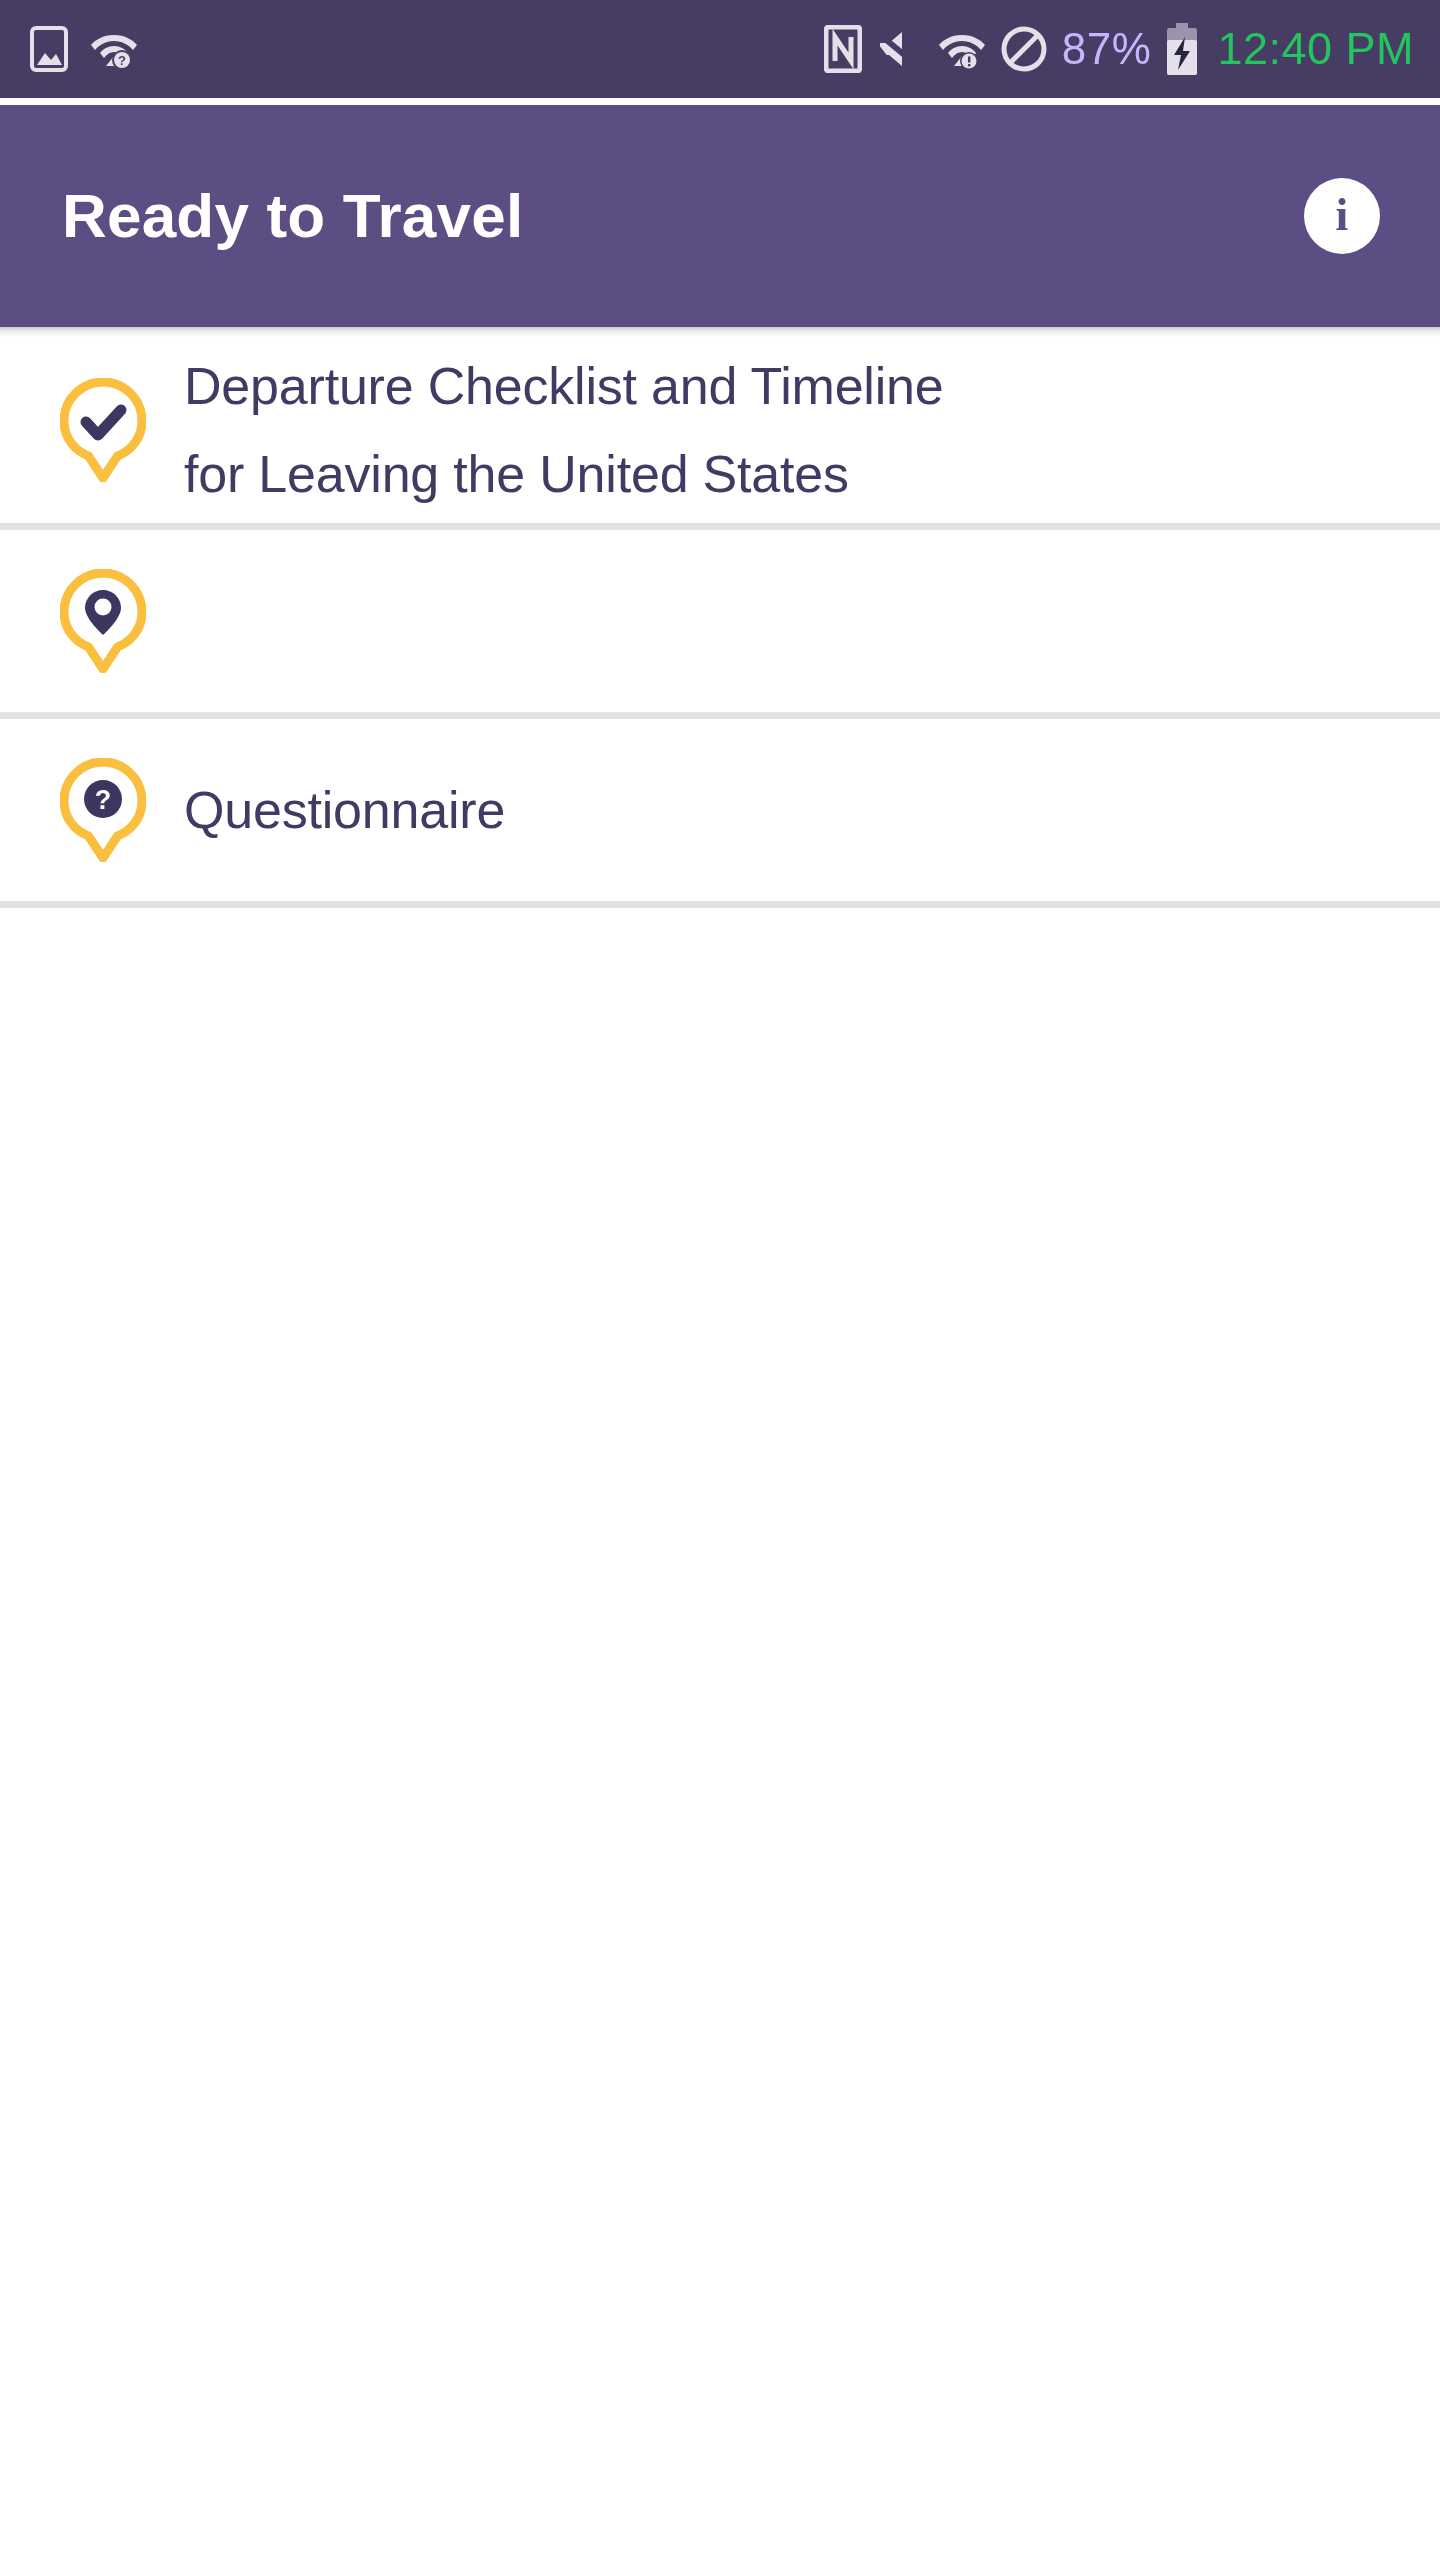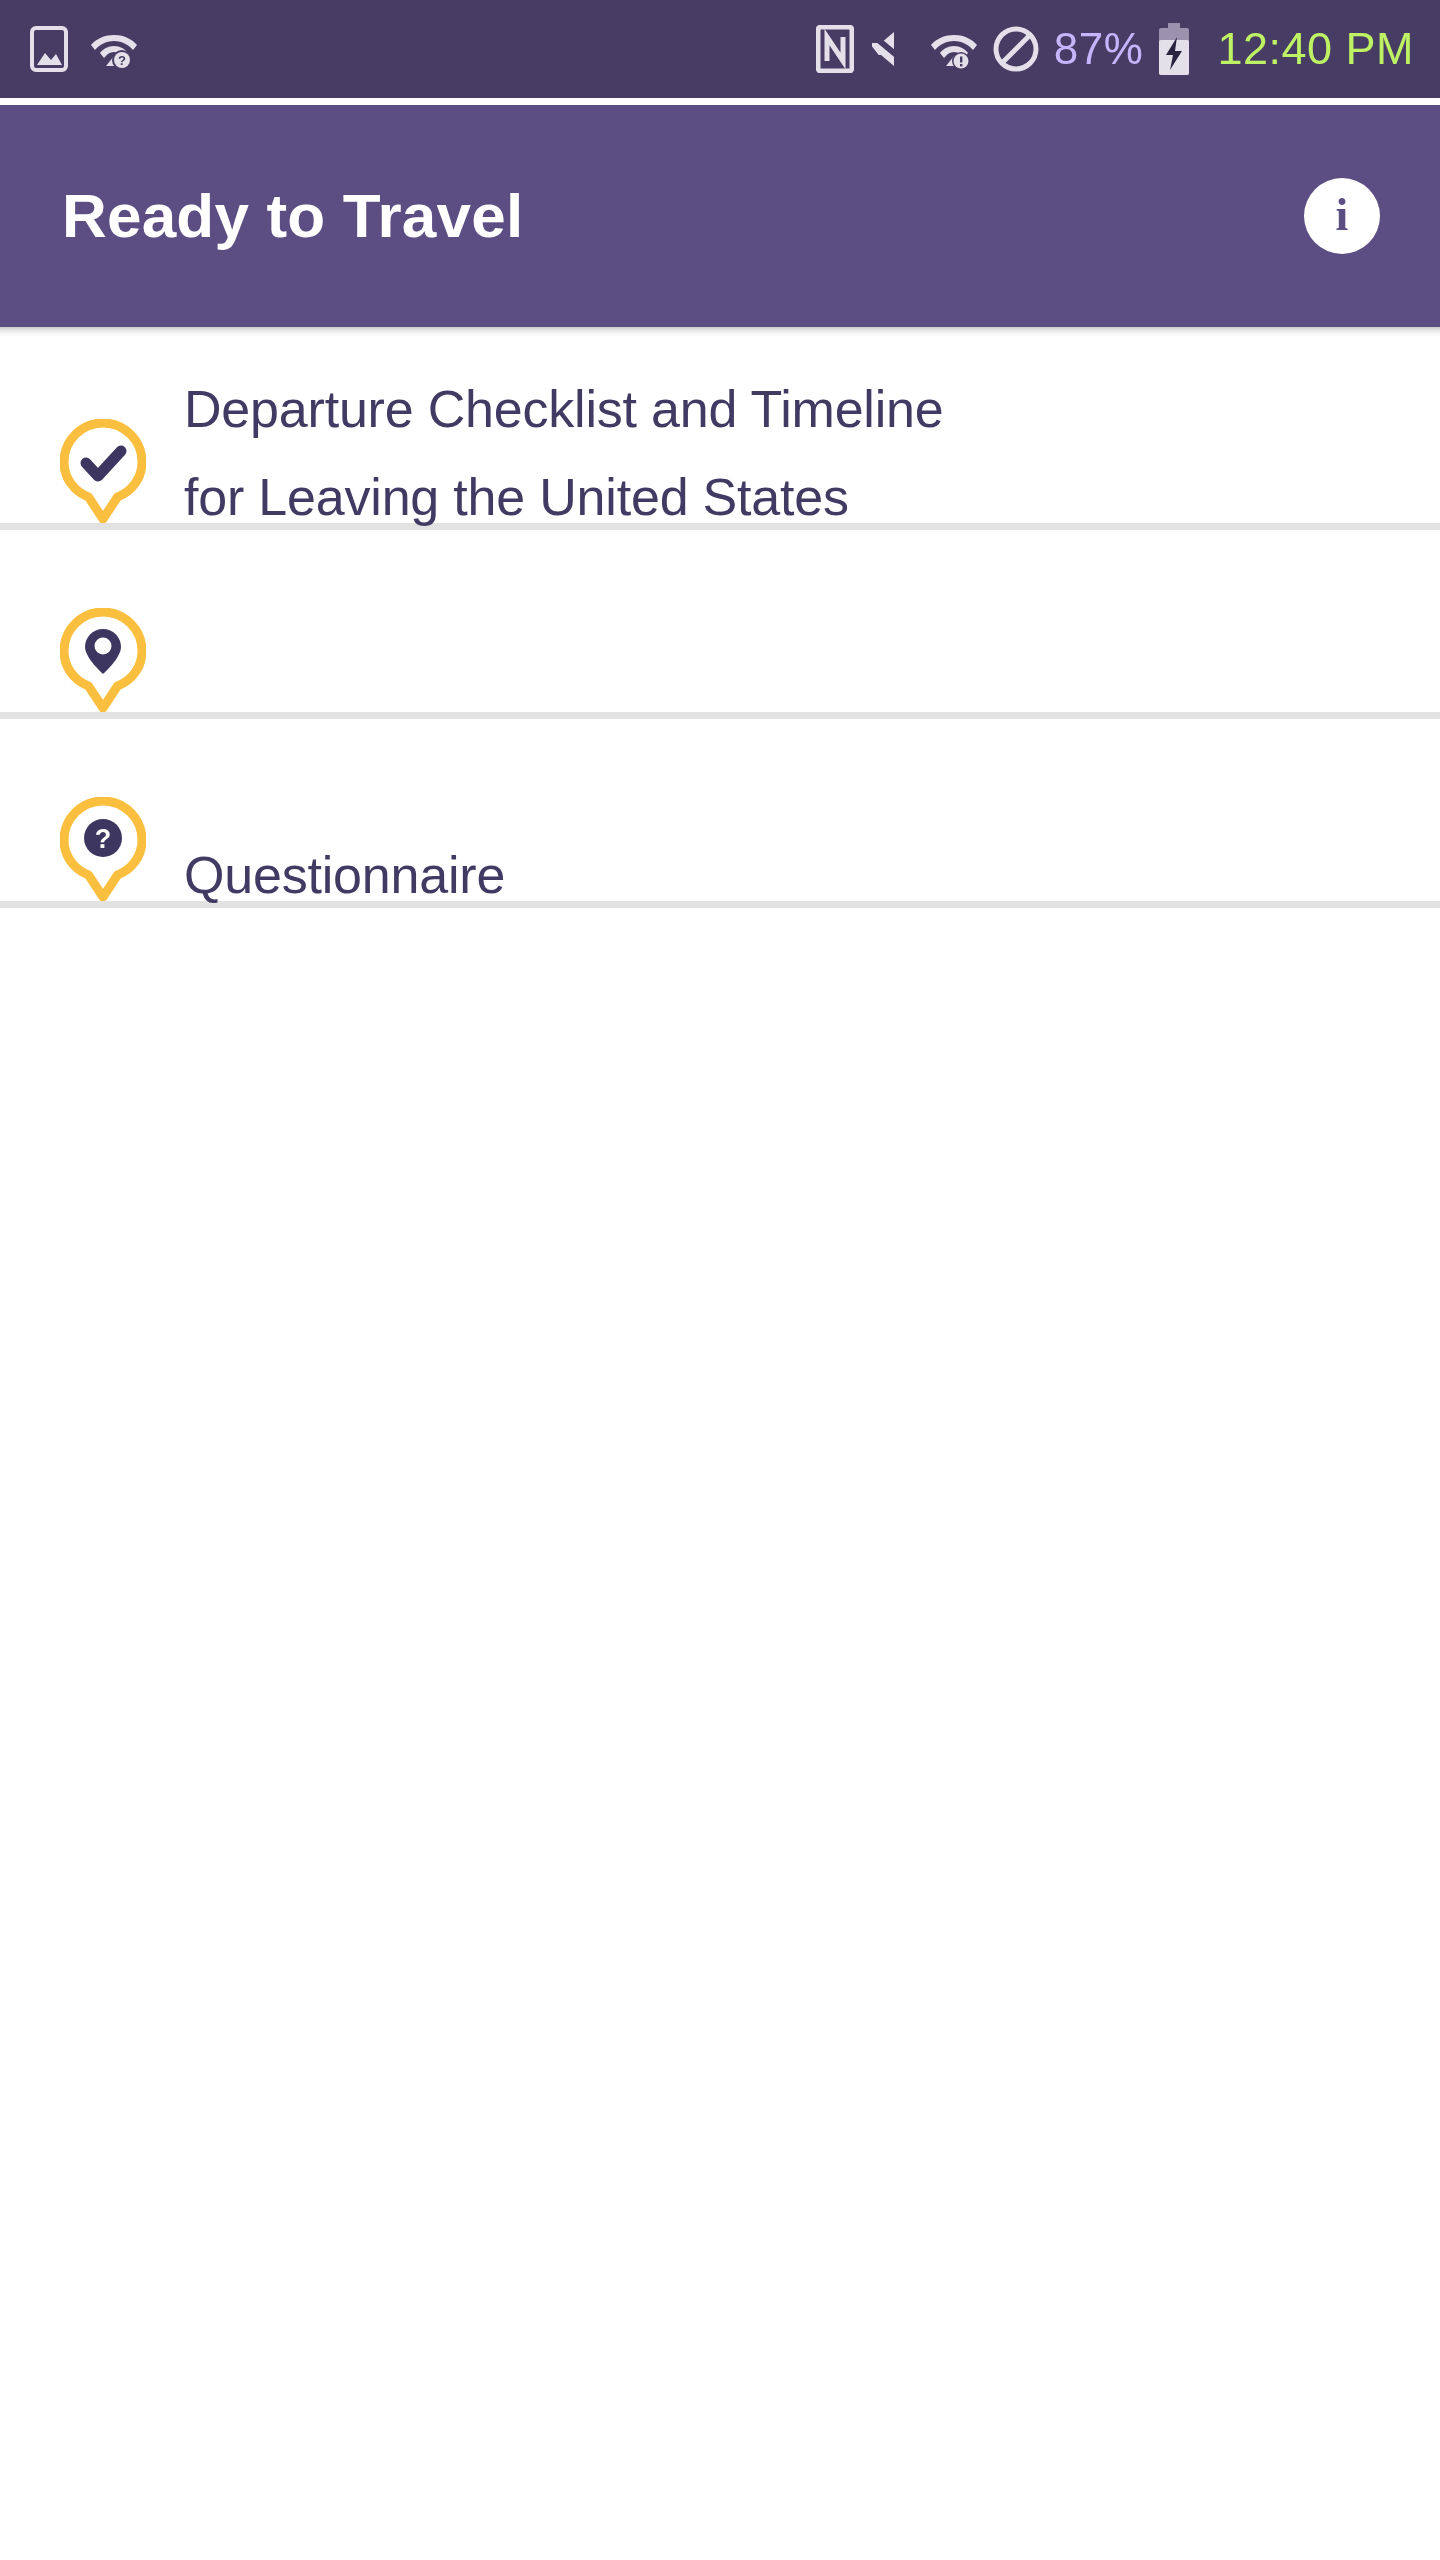--- a/index.html
+++ b/index.html
@@ -47,25 +47,25 @@
     justify-content: center;
     line-height: 0;
   }
   .battery-pct {
     color: #c4b5fd;
     font-size: 44px;
     letter-spacing: 0.5px;
     font-weight: 400;
   }
   .status-time {
-    color: #bef264;
+    color: #22c55e;
     font-size: 45px;
     letter-spacing: 0.5px;
     font-weight: 400;
-    margin-left: 12px;
+    margin-left: 4px;
   }
 
   
   .app-bar {
     position: relative;
     height: 222px;
     width: 100%;
     background: #5c4d83;
     display: flex;
     align-items: center;
@@ -118,21 +118,21 @@
   }
 
   
   .list {
     width: 100%;
     background: #ffffff;
   }
   .list-item {
     position: relative;
     display: flex;
-    align-items: flex-end;
+    align-items: center;
     width: 100%;
     padding: 0 28px 0 60px;
     min-height: 182px;
     background: #ffffff;
     cursor: pointer;
   }
   .list-item.tall { min-height: 186px; }
 
   .item-icon {
     flex: 0 0 auto;

